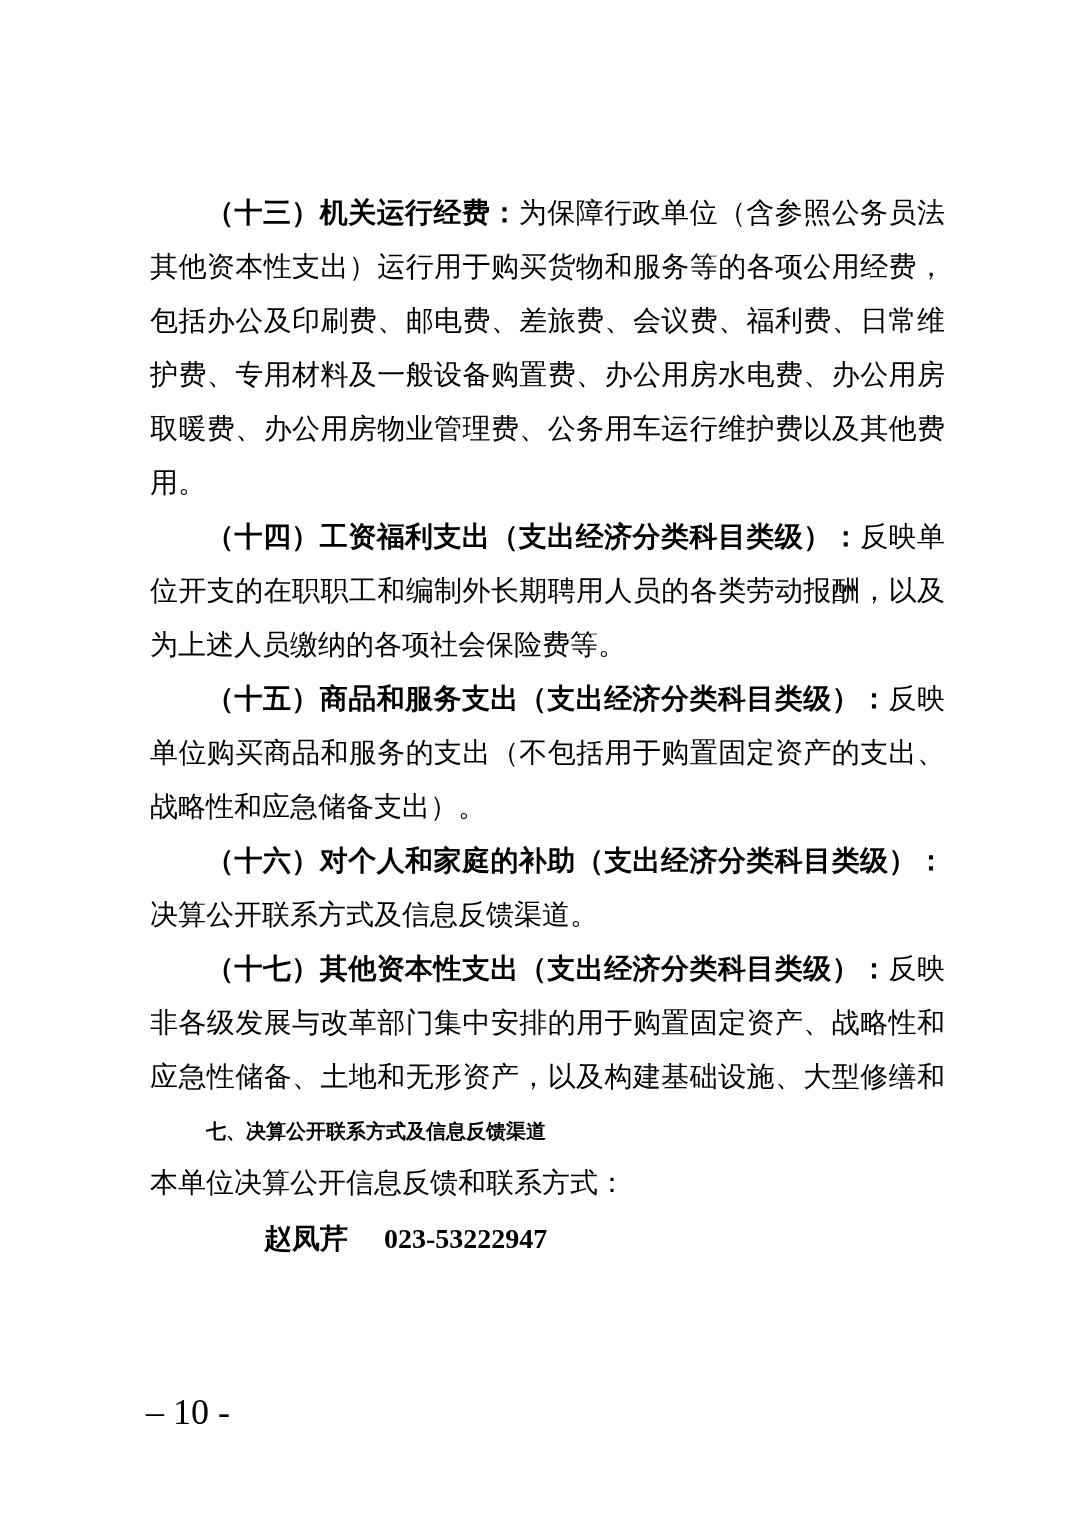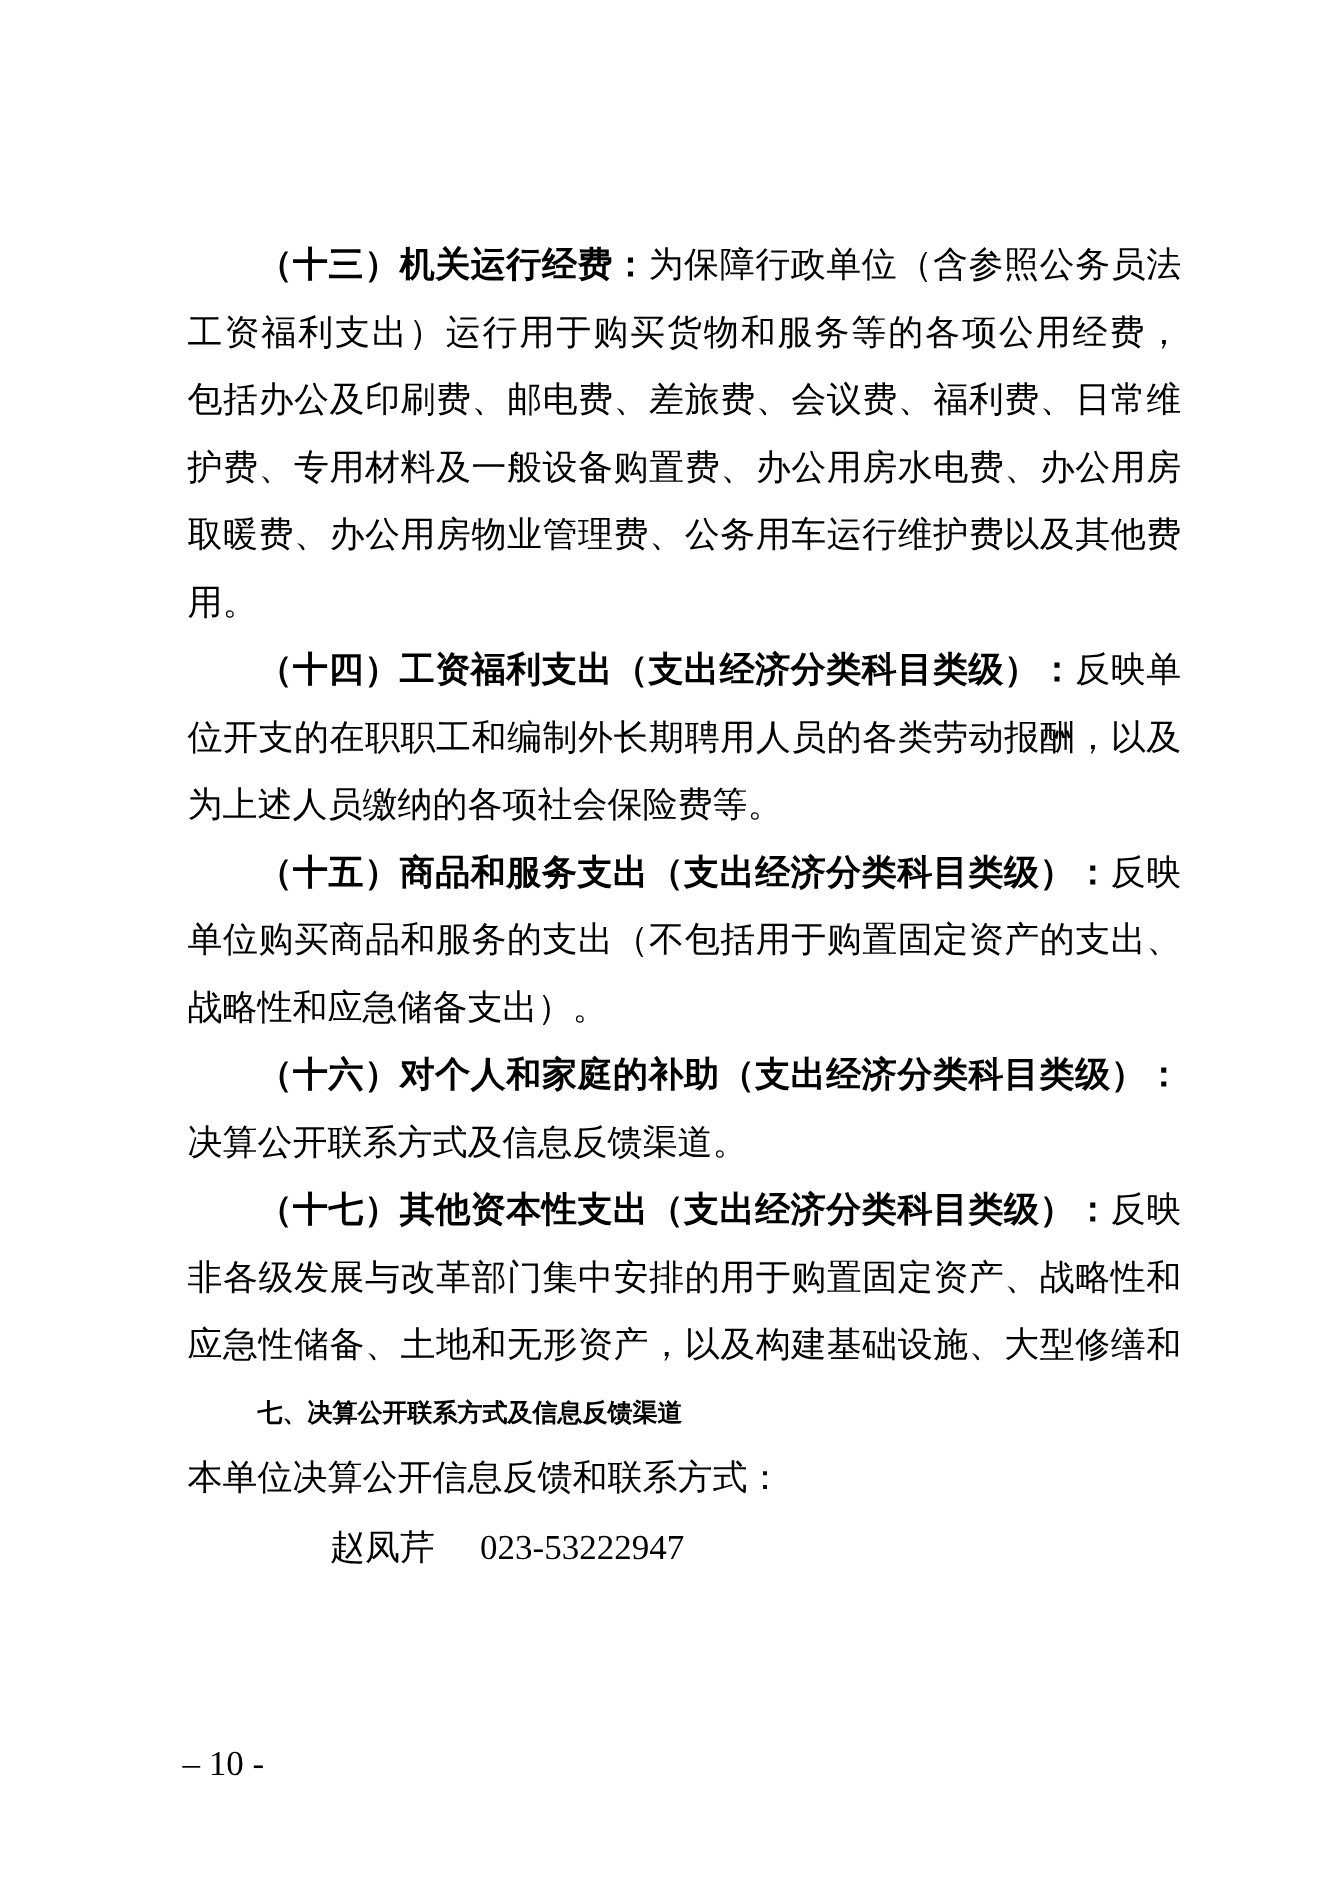--- a/index.html
+++ b/index.html
@@ -49,42 +49,43 @@
     line-height: 54px;
     height: 54px;
     white-space: nowrap;
     font-family: Liberation Mono, monospace;
   }
   .contact-line {
     line-height: 54px;
     height: 54px;
     padding-left: 114px;
     white-space: nowrap;
+    font-weight: bold;
   }
   .contact-line .phone {
     margin-left: 36px;
     font-family: "Liberation Serif", "DejaVu Serif", serif;
   }
   .page-number {
     position: absolute;
     left: 126px; top: 1392px;
-    font-size: 28px;
+    font-size: 36px;
     line-height: 40px;
     font-family: "Liberation Serif", "DejaVu Serif", serif;
   }
 </style>
 </head>
 <body>
 
 <div class="page">
   <div class="content">
 
     <div>
       <div class="ln first"><span class="lead">（十三）机关运行经费：</span><span>为保障行政单位（含参照公务员法</span></div>
-      <div class="ln">工资福利支出）运行用于购买货物和服务等的各项公用经费，</div>
+      <div class="ln">其他资本性支出）运行用于购买货物和服务等的各项公用经费，</div>
       <div class="ln">包括办公及印刷费、邮电费、差旅费、会议费、福利费、日常维</div>
       <div class="ln">护费、专用材料及一般设备购置费、办公用房水电费、办公用房</div>
       <div class="ln">取暖费、办公用房物业管理费、公务用车运行维护费以及其他费</div>
       <div class="ln last">用。</div>
     </div>
 
     <div>
       <div class="ln first"><span class="lead">（十四）工资福利支出（支出经济分类科目类级）：</span><span>反映单</span></div>
       <div class="ln">位开支的在职职工和编制外长期聘用人员的各类劳动报酬，以及</div>
       <div class="ln last">为上述人员缴纳的各项社会保险费等。</div>

